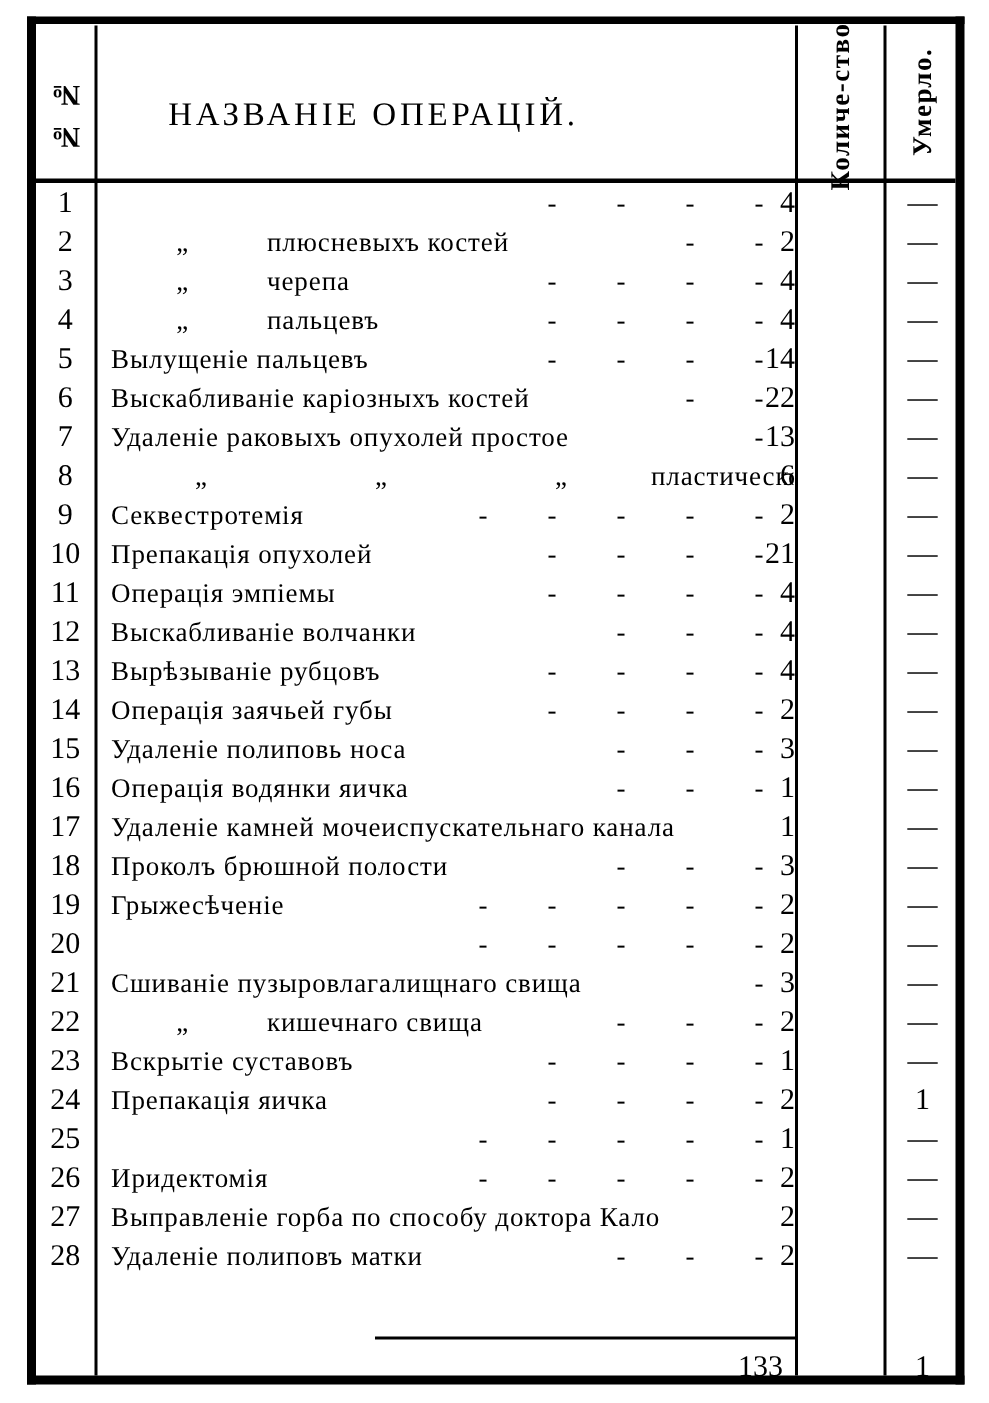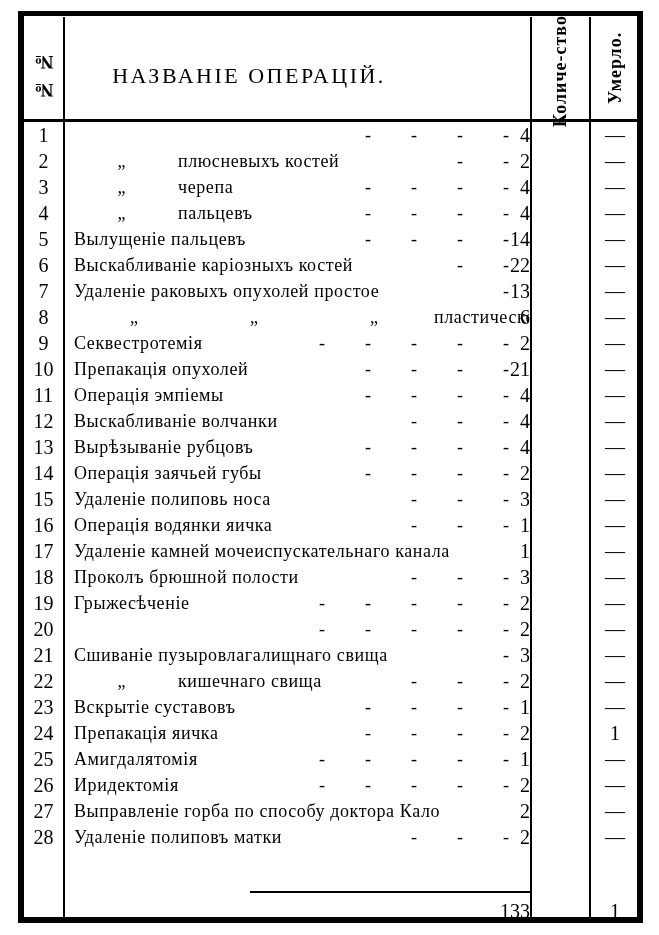--- a/index.html
+++ b/index.html
@@ -186,21 +186,21 @@
   }
   #total-row {
     position: absolute;
     left: 6px; top: 886px;
     width: 613px; height: 28px;
   }
   #total-qty {
     position: absolute;
     left: 460px; top: 0;
     width: 46px;
-    text-align: right;
+    text-align: center;
     font-size: 20px;
     line-height: 28px;
   }
   #total-died {
     position: absolute;
     left: 569px; top: 0;
     width: 44px;
     text-align: center;
     font-size: 20px;
     line-height: 28px;
@@ -369,21 +369,21 @@
         <div class="cell-died">—</div>
       </div>
       <div class="row">
         <div class="cell-num">24</div>
         <div class="cell-name"><span class="txt">Препакація яичка</span><span class="dashes"><span class="dash">-</span><span class="dash">-</span><span class="dash">-</span><span class="dash">-</span></span></div>
         <div class="cell-qty">2</div>
         <div class="cell-died">1</div>
       </div>
       <div class="row">
         <div class="cell-num">25</div>
-        <div class="cell-name"><span class="txt">Амигдалятомія</span><span class="dashes"><span class="dash">-</span><span class="dash">-</span><span class="dash">-</span><span class="dash">-</span><span class="dash">-</span></span></div>
+        <div class="cell-name"><span class="dashes"><span class="dash">-</span><span class="dash">-</span><span class="dash">-</span><span class="dash">-</span><span class="dash">-</span></span></div>
         <div class="cell-qty">1</div>
         <div class="cell-died">—</div>
       </div>
       <div class="row">
         <div class="cell-num">26</div>
         <div class="cell-name"><span class="txt">Иридектомія</span><span class="dashes"><span class="dash">-</span><span class="dash">-</span><span class="dash">-</span><span class="dash">-</span><span class="dash">-</span></span></div>
         <div class="cell-qty">2</div>
         <div class="cell-died">—</div>
       </div>
       <div class="row">

